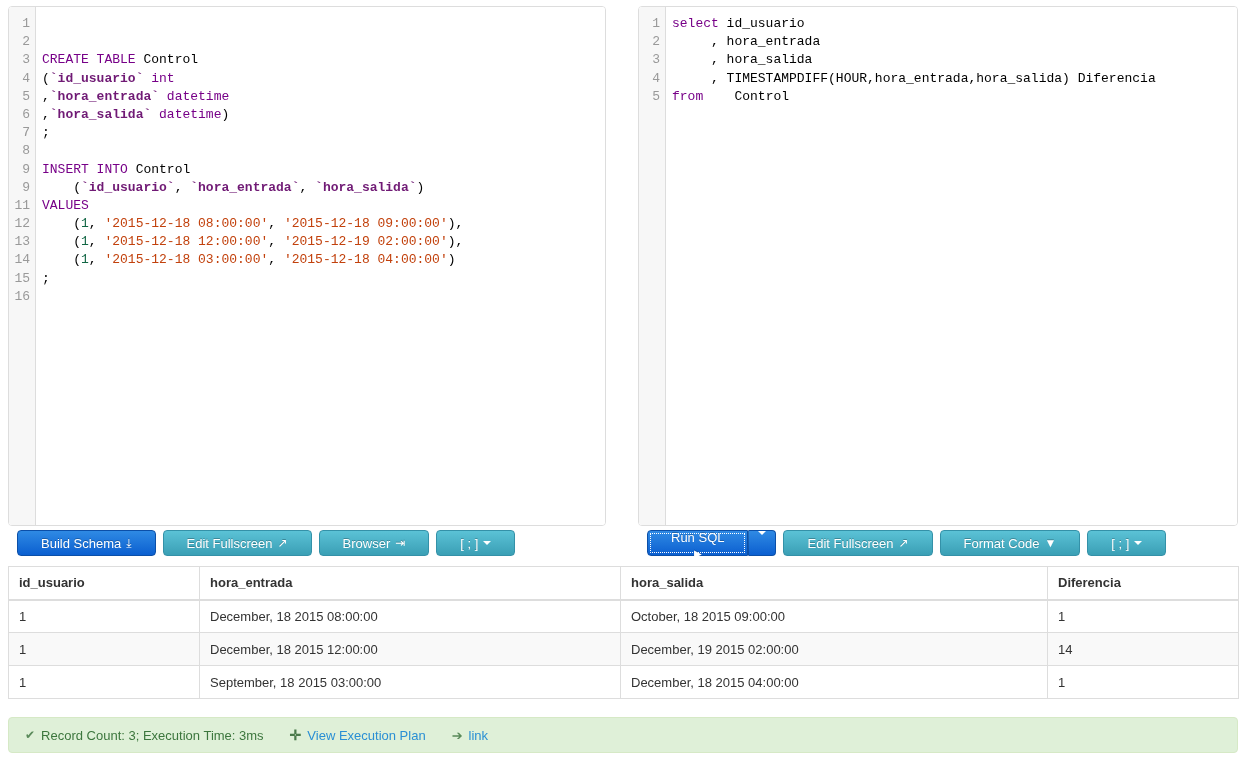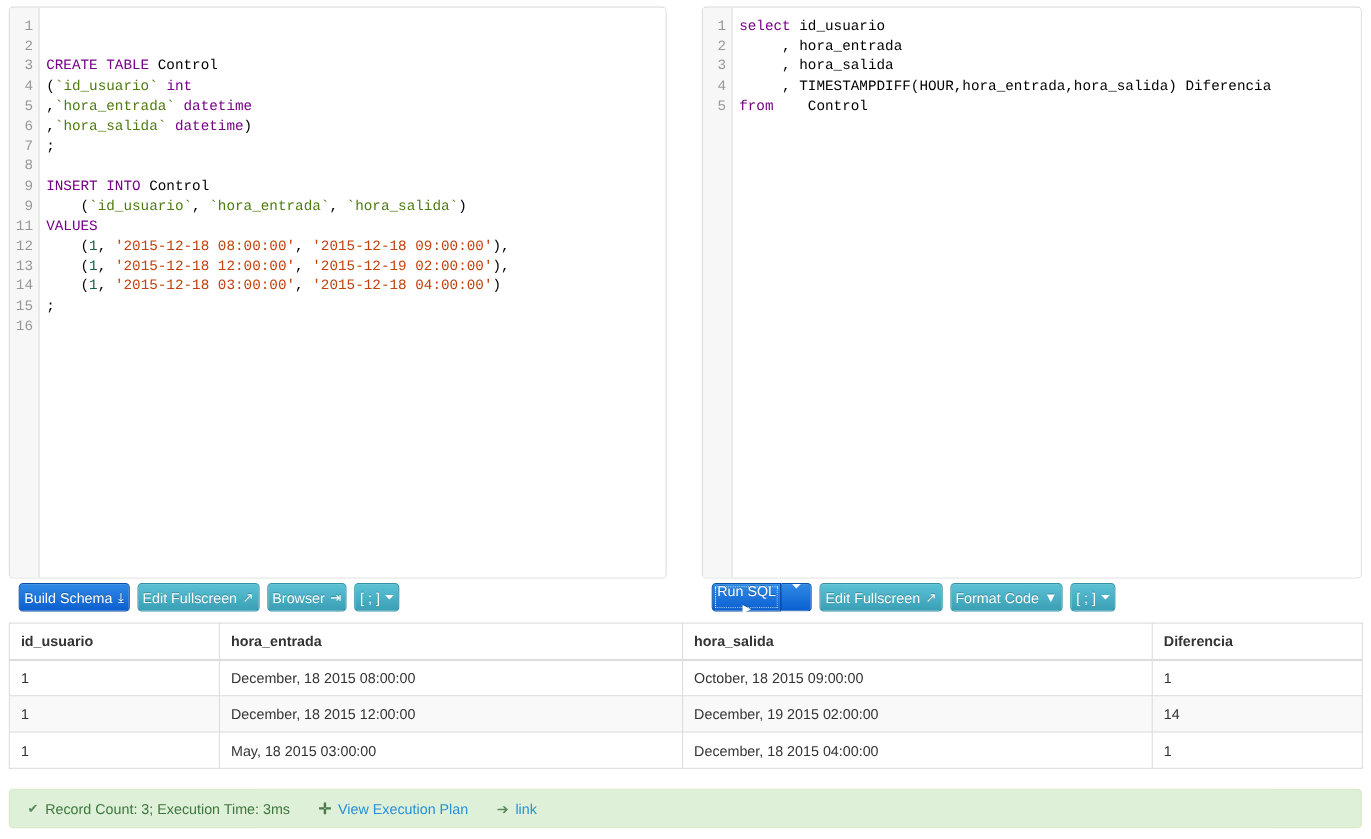--- a/index.html
+++ b/index.html
@@ -49,36 +49,36 @@
     flex: 1 1 auto;
     padding: 8px 0 0 6px;
     color: #000;
     white-space: pre;
     overflow: hidden;
   }
   .code div { height: 18.2px; }
 
   
   .tok-kw  { color: #770088; }
-  .tok-var { color: #4d7c0f; }
+  .tok-var { color: #701a75; font-weight: bold; }
   .tok-str { color: #c2410c; }
   .tok-num { color: #116644; }
   .tok-def { color: #000000; }
 
   
   .btnbar { position: absolute; height: 27px; display: flex; align-items: flex-start; }
   #schema-btnbar { left: 17px; top: 530px; }
   #query-btnbar  { left: 647px; top: 530px; }
 
   .btn {
     display: inline-flex;
     align-items: center;
     gap: 5px;
     height: 26px;
-    padding: 0 4px;
+    padding: 0 23px;
     margin-right: 7px;
     border: 1px solid rgba(0,0,0,0.16);
     border-radius: 4px;
     font-size: 13px;
     color: #ffffff;
     text-shadow: 0 -1px 0 rgba(0,0,0,0.25);
     cursor: pointer;
     white-space: nowrap;
     line-height: 1;
   }
@@ -264,21 +264,21 @@
           <td class="col-3">1</td>
         </tr>
         <tr>
           <td class="col-0">1</td>
           <td class="col-1">December, 18 2015 12:00:00</td>
           <td class="col-2">December, 19 2015 02:00:00</td>
           <td class="col-3">14</td>
         </tr>
         <tr>
           <td class="col-0">1</td>
-          <td class="col-1">May, 18 2015 03:00:00</td>
+          <td class="col-1">September, 18 2015 03:00:00</td>
           <td class="col-2">December, 18 2015 04:00:00</td>
           <td class="col-3">1</td>
         </tr>
       </tbody>
   </table>
 
   <div id="status-bar">
     <span class="seg">
       <span class="sb-icon">✔</span>
       <span>Record Count: 3; Execution Time: 3ms</span>

